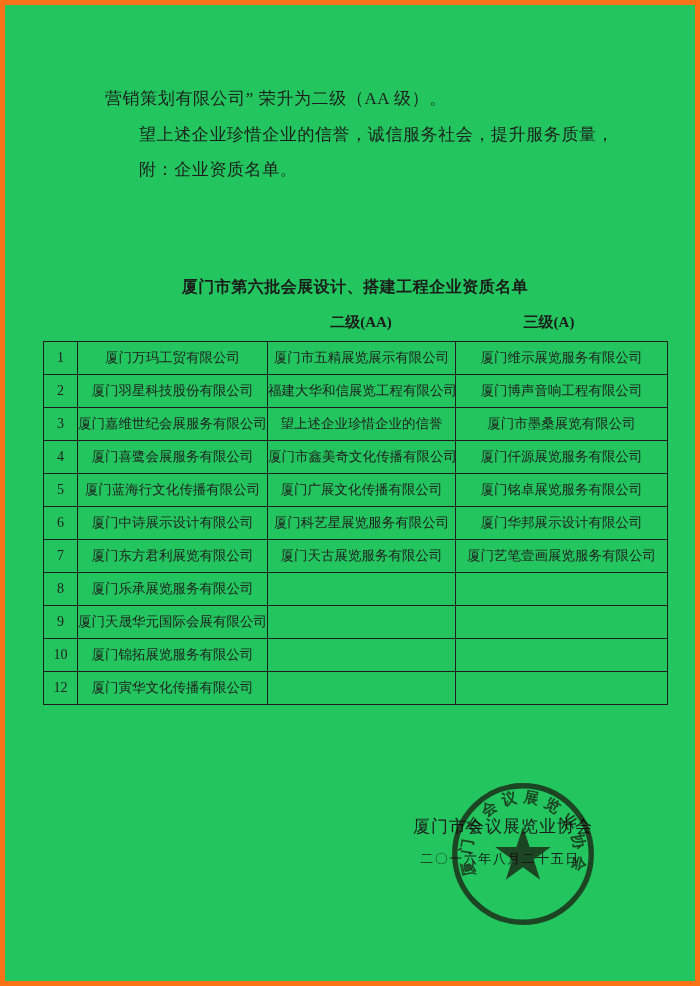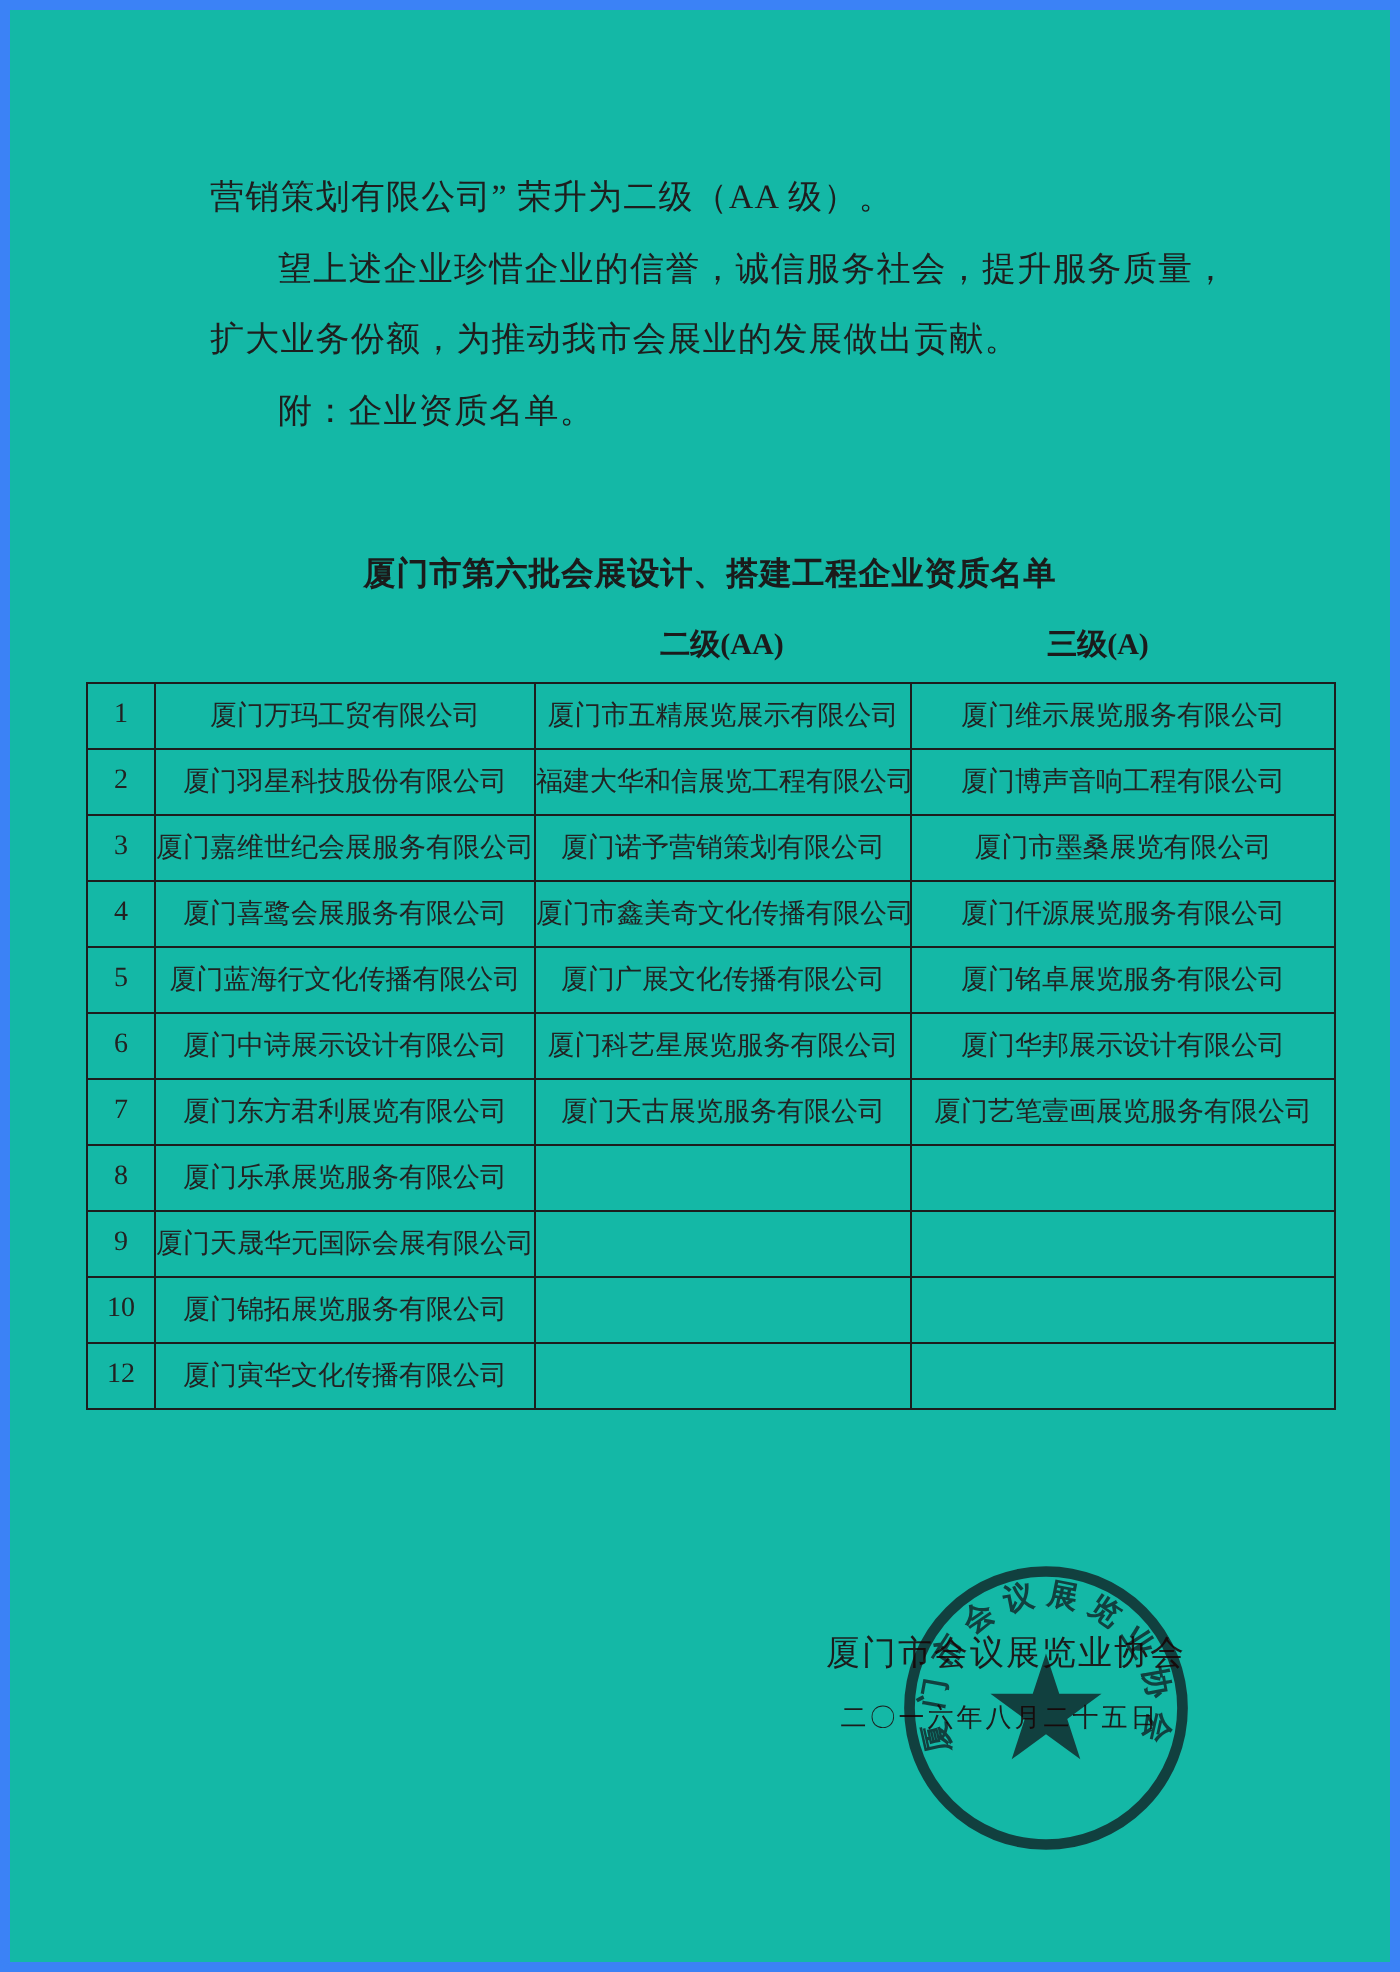--- a/index.html
+++ b/index.html
@@ -5,22 +5,22 @@
   * { margin: 0; padding: 0; box-sizing: border-box; }
   html, body { background: #ffffff; }
   body {
     width: 700px; height: 986px;
     font-family: "Liberation Serif", "DejaVu Serif", serif;
     position: relative;
   }
   .page {
     position: absolute; left: 0; top: 0;
     width: 700px; height: 986px;
-    background: #14b8a6;
-    border: 5px solid #3b82f6;
+    background: #22c55e;
+    border: 5px solid #f97316;
     overflow: hidden;
   }
   
   .body-text {
     position: absolute; left: 100px; top: 76px; width: 505px;
     font-size: 17px; line-height: 35.5px;
     color: #1e1e1e; letter-spacing: 0.6px;
   }
   .body-line { white-space: nowrap; }
   .body-line.indent { text-indent: 2em; }
@@ -71,21 +71,20 @@
   .stamp svg { width: 100%; height: 100%; }
 </style>
 </head>
 <body>
 
 <div class="page">
 
   <div class="body-text" id="body-text">
       <div class="body-line">营销策划有限公司” 荣升为二级（AA 级）。</div>
       <div class="body-line indent">望上述企业珍惜企业的信誉，诚信服务社会，提升服务质量，</div>
-      <div class="body-line">扩大业务份额，为推动我市会展业的发展做出贡献。</div>
       <div class="body-line indent">附：企业资质名单。</div>
     </div>
 
   <div class="table-title">厦门市第六批会展设计、搭建工程企业资质名单</div>
 
   <div class="col-header h2">二级(AA)</div>
   <div class="col-header h3">三级(A)</div>
 
   <table class="qual">
     <colgroup>
@@ -103,21 +102,21 @@
         </tr>
         <tr>
           <td class="num">2</td>
           <td>厦门羽星科技股份有限公司</td>
           <td>福建大华和信展览工程有限公司</td>
           <td>厦门博声音响工程有限公司</td>
         </tr>
         <tr>
           <td class="num">3</td>
           <td>厦门嘉维世纪会展服务有限公司</td>
-          <td>厦门诺予营销策划有限公司</td>
+          <td>望上述企业珍惜企业的信誉</td>
           <td>厦门市墨桑展览有限公司</td>
         </tr>
         <tr>
           <td class="num">4</td>
           <td>厦门喜鹭会展服务有限公司</td>
           <td>厦门市鑫美奇文化传播有限公司</td>
           <td>厦门仟源展览服务有限公司</td>
         </tr>
         <tr>
           <td class="num">5</td>

